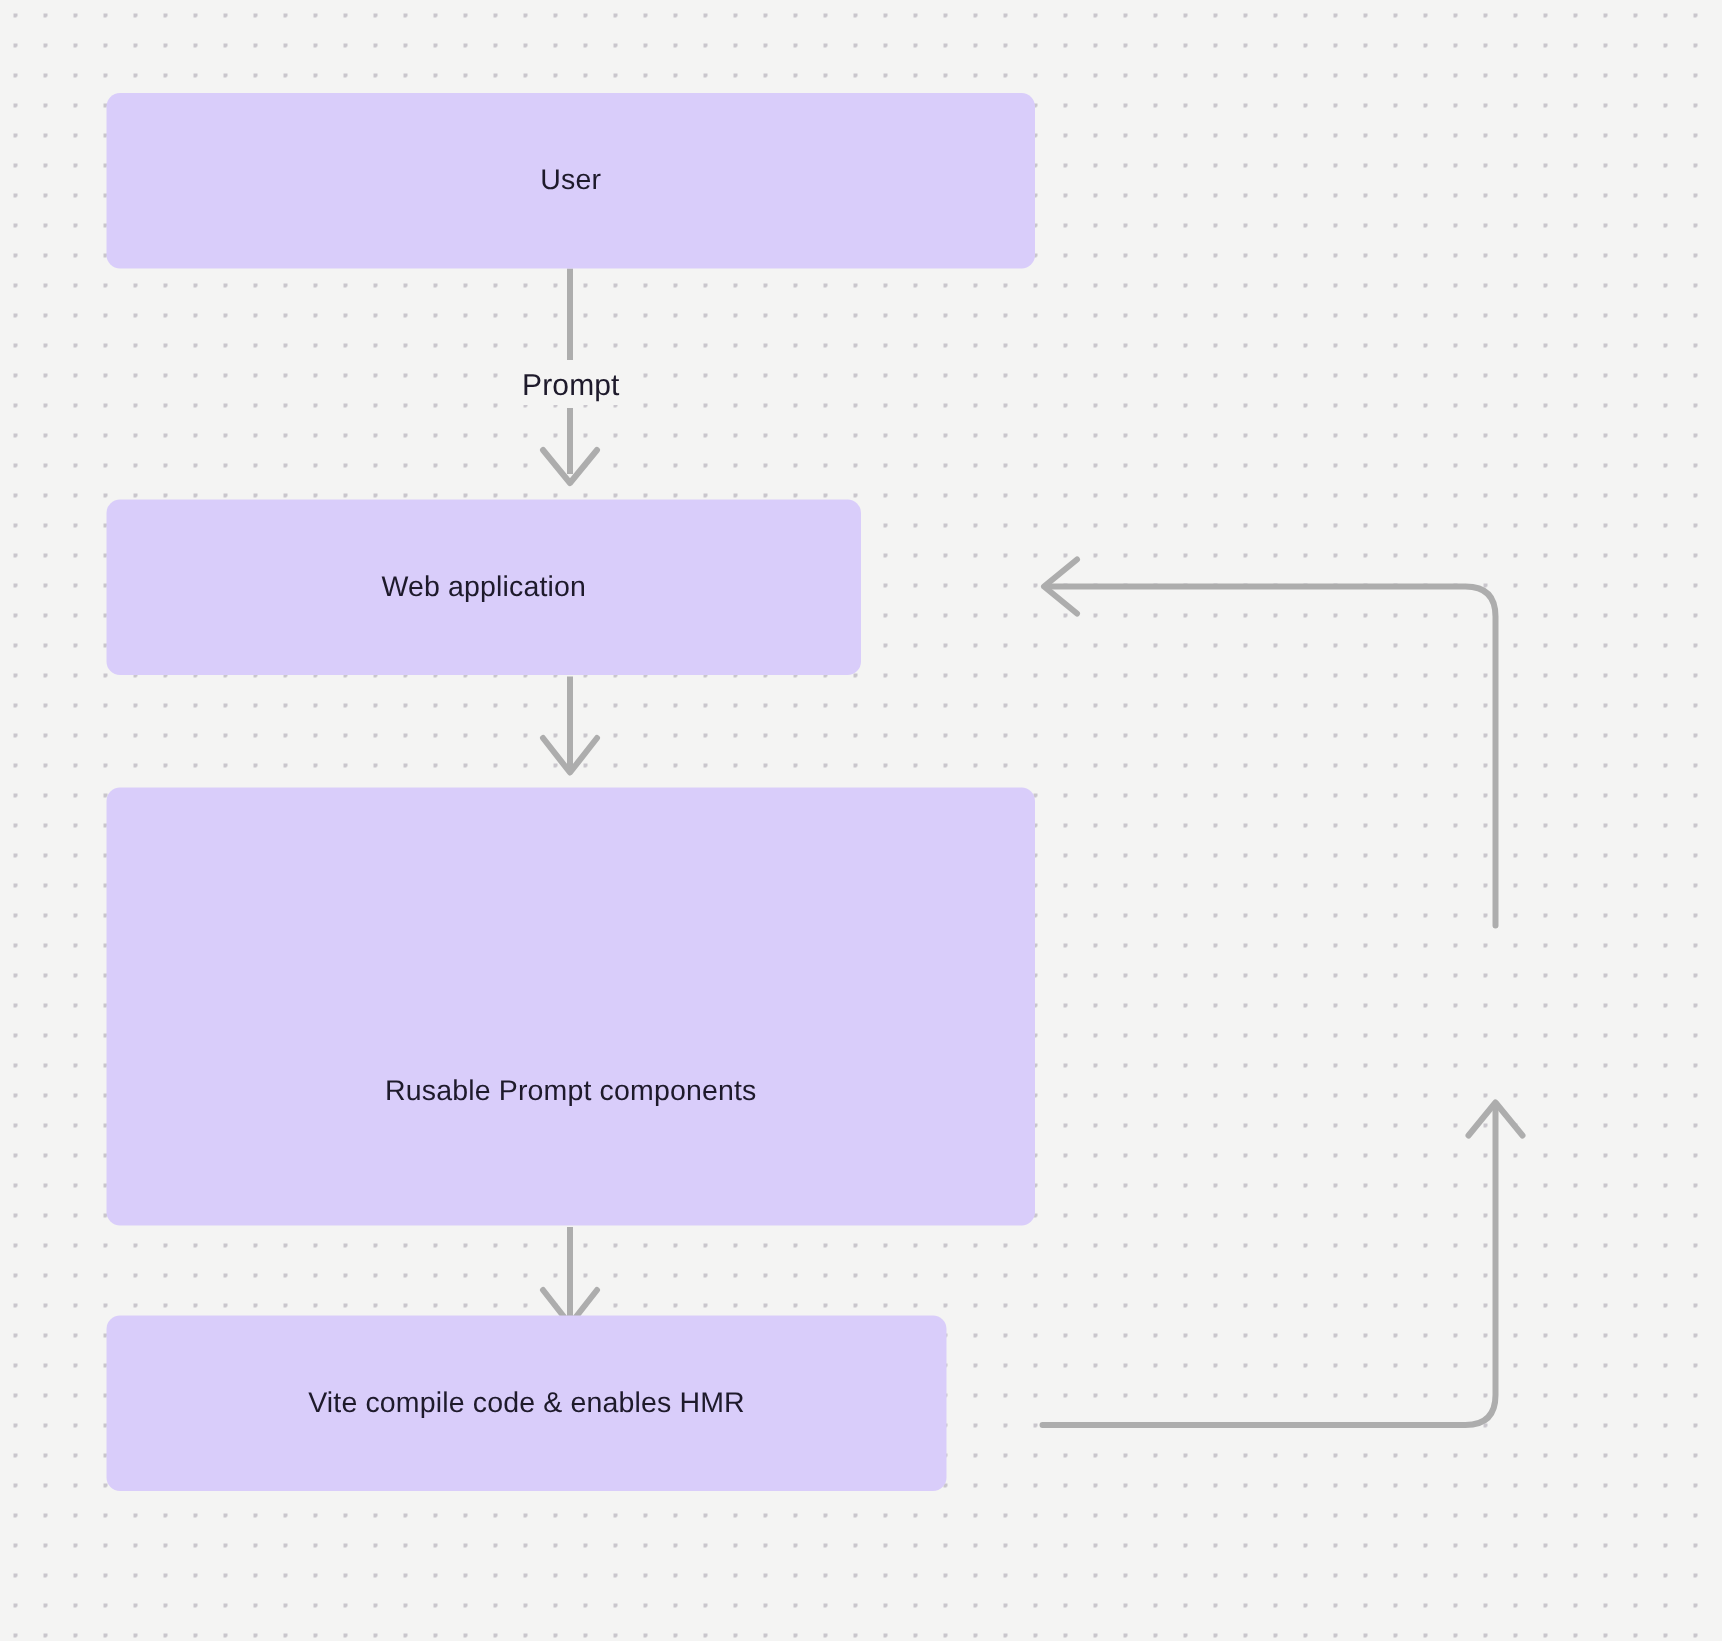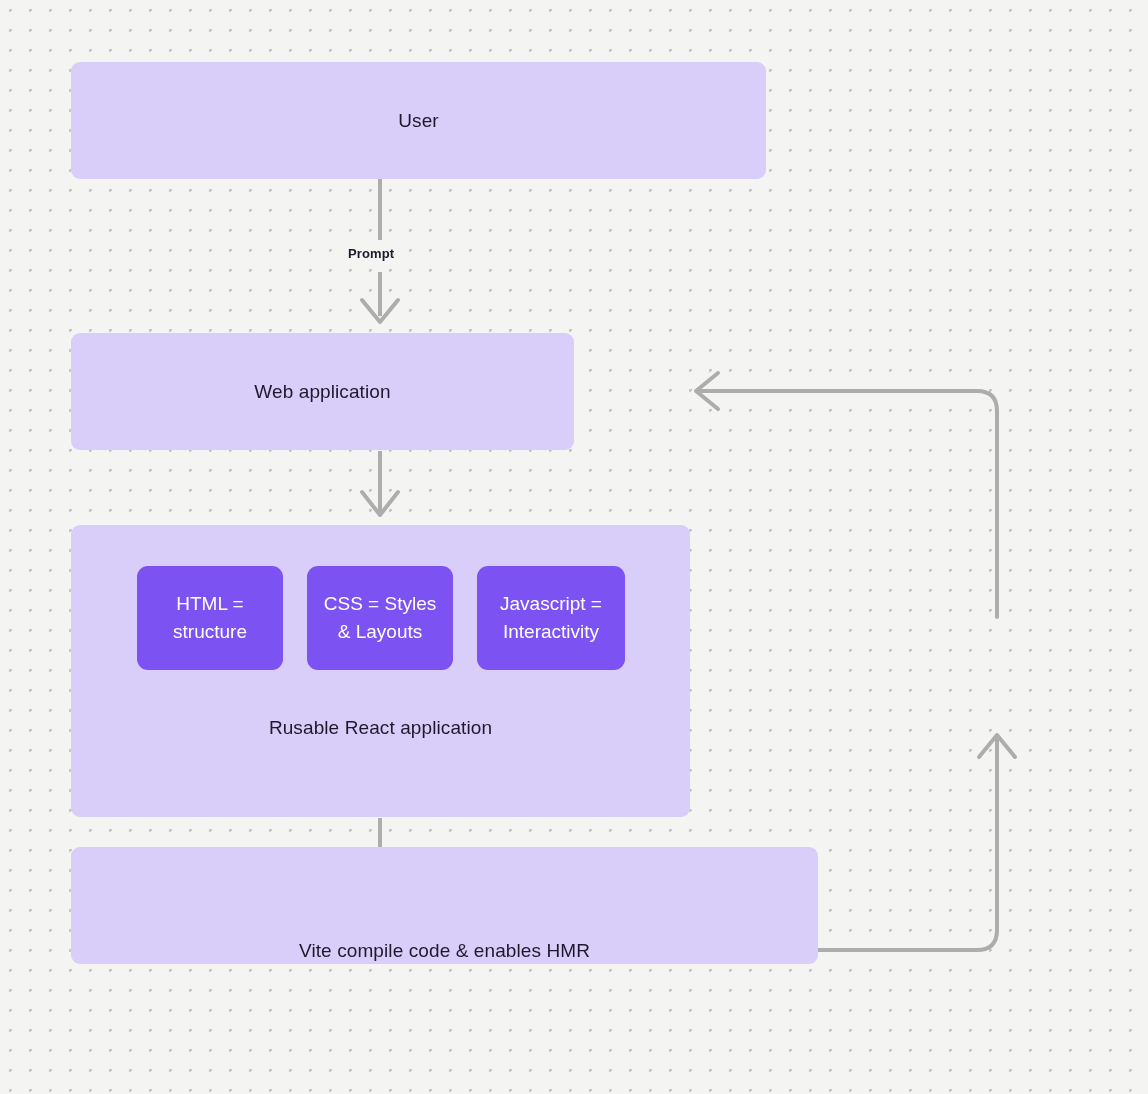--- a/index.html
+++ b/index.html
@@ -45,25 +45,25 @@
 
   .node-label {
     color: #1e1a2b;
     font-size: 19px;
     line-height: 1.35;
     text-align: center;
     letter-spacing: 0.1px;
   }
 
   
-  #node-user      { left: 71px;  top: 62px;  width: 695px; height: 117px; }
+  #node-user      { left: 71px;  top: 62px;  width: 619px; height: 117px; }
   #node-webapp    { left: 71px;  top: 333px; width: 503px; height: 117px; }
   #node-components{ left: 71px;  top: 525px; width: 619px; height: 292px;
                     display: block; }
-  #node-vite      { left: 71px;  top: 847px; width: 747px; height: 117px; align-items: flex-end; }
+  #node-vite      { left: 71px;  top: 877px; width: 560px; height: 117px; }
   #node-render    { left: 903px; top: 617px; width: 190px; height: 110px; }
 
   
   .subnode-row {
     position: absolute;
     left: 66px;
     top: 41px;
     width: 488px;
     display: flex;
     gap: 24px;
@@ -97,26 +97,25 @@
     width: 619px;
     text-align: center;
     color: #1e1a2b;
     font-size: 19px;
     letter-spacing: 0.1px;
   }
 
   
   .edge-label {
     position: absolute;
-    font-size: 13px;
+    font-size: 20px;
     color: #1e1a2b;
     background-color: #f4f4f3;
     padding: 1px 7px;
     letter-spacing: 0.1px;
-    font-weight: bold;
   }
   #edge-label-prompt {
     left: 341px;
     top: 245px;
   }
 </style>
 </head>
 <body>
 
 <div id="canvas">
@@ -155,35 +154,21 @@
     <span class="node-label">User</span>
   </div>
 
   <div class="edge-label" id="edge-label-prompt">Prompt</div>
 
   <div class="node" id="node-webapp">
     <span class="node-label">Web application</span>
   </div>
 
   <div class="node" id="node-components">
-    <div class="subnode-row">
-      <div class="subnode" id="subnode-html">
-        <span class="subnode-label">HTML =
-structure</span>
-      </div>
-      <div class="subnode" id="subnode-css">
-        <span class="subnode-label">CSS = Styles
-&amp; Layouts</span>
-      </div>
-      <div class="subnode" id="subnode-js">
-        <span class="subnode-label">Javascript =
-Interactivity</span>
-      </div>
-    </div>
-    <div class="group-caption">Rusable React application</div>
+    <div class="group-caption">Rusable Prompt components</div>
   </div>
 
   <div class="node" id="node-vite">
     <span class="node-label">Vite compile code &amp; enables HMR</span>
   </div>
 
 
 </div>
 
 </body></html>

